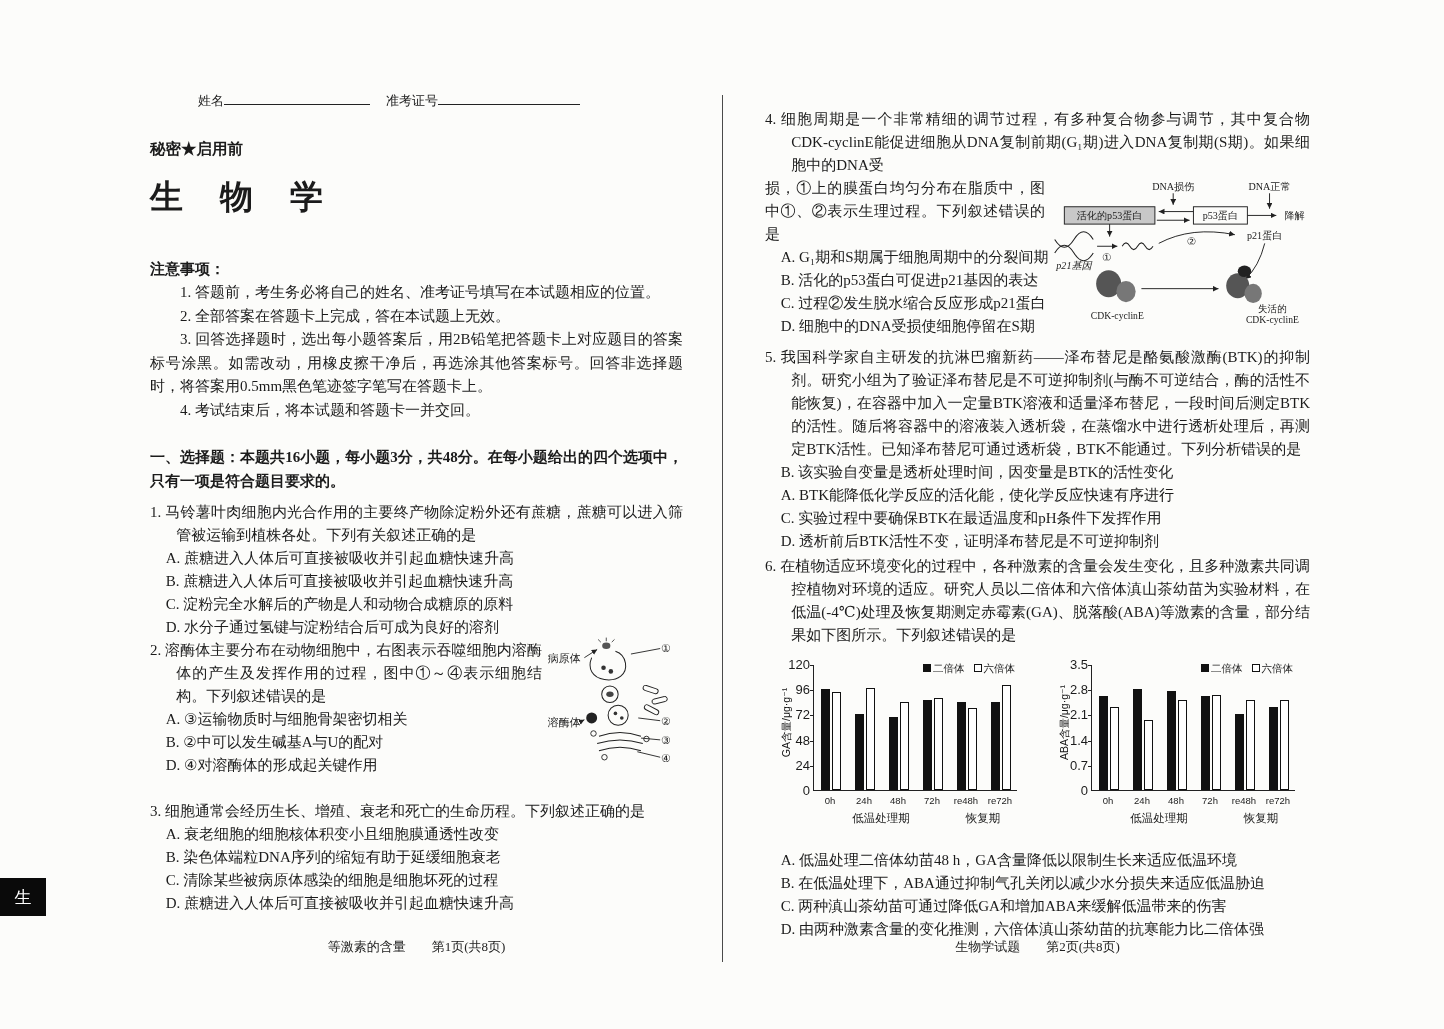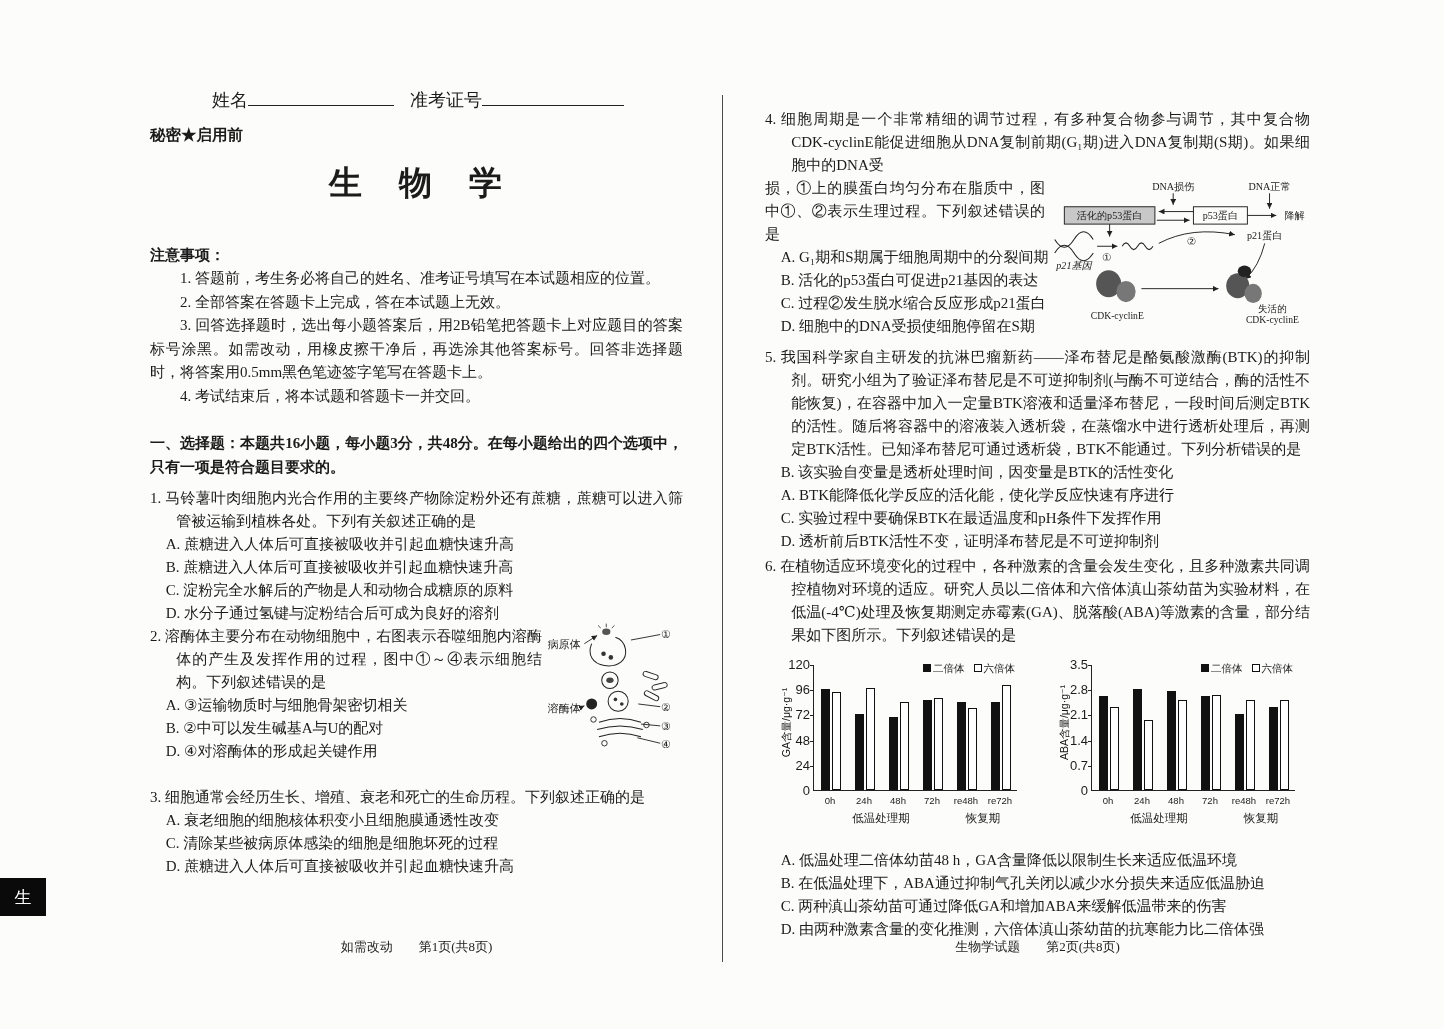--- a/index.html
+++ b/index.html
@@ -8,26 +8,26 @@
   #sheet { position:relative; width:1444px; height:1029px; background:#fcfcfa; overflow:hidden; }
 
   .divider { position:absolute; left:722px; top:95px; width:1px; height:867px; background:#4a4a4a; }
   .side-tab { position:absolute; left:0; top:878px; width:46px; height:38px; background:#0a0a0a; color:#fff;
               display:flex; align-items:center; justify-content:center; font-size:17px; }
 
   .page { position:absolute; font-size:15px; line-height:23px; text-align:justify; }
   .page.left  { left:150px; top:90px;  width:533px; }
   .page.right { left:765px; top:108px; width:545px; }
 
-  .name-row { margin-left:62px; font-size:18px; line-height:20px; white-space:nowrap; }
+  .name-row { margin-left:48px; font-size:13px; line-height:20px; white-space:nowrap; }
   .uline { display:inline-block; border-bottom:1.2px solid #222; height:15px; vertical-align:baseline; }
   .u1 { width:146px; margin-right:16px; } .u2 { width:142px; }
 
-  .secret { margin-top:13px; font-weight:bold; font-size:15.5px; line-height:23px; }
-  .title  { margin-top:16px; font-size:33px; font-weight:bold; text-align:center; line-height:42px; letter-spacing:2px; }
+  .secret { margin-top:26px; font-weight:bold; font-size:15.5px; line-height:23px; }
+  .title  { margin-top:16px; font-size:33px; font-weight:bold; line-height:42px; letter-spacing:2px; }
 
   .notes-head { margin-top:40px; font-weight:bold; line-height:23px; }
   .note { text-indent:2em; line-height:23.5px; }
 
   .section-head { margin-top:24px; font-weight:bold; line-height:23.5px; }
 
   .q { margin-top:0; }
   .q1 { margin-top:8px; }
   .stem { padding-left:1.75em; text-indent:-1.75em; line-height:23px; }
   .cont { line-height:23px; }
@@ -155,20 +155,21 @@
           <circle cx="52" cy="105" r="3" fill="none" stroke="#222"></circle>
           <circle cx="110" cy="111" r="3" fill="none" stroke="#222"></circle>
           <circle cx="64" cy="131" r="3" fill="none" stroke="#222"></circle>
         </svg>
       </div>
     </div>
 
     <div class="q">
       <p class="stem">3. 细胞通常会经历生长、增殖、衰老和死亡的生命历程。下列叙述正确的是</p>
       <p class="opt">A. 衰老细胞的细胞核体积变小且细胞膜通透性改变</p>
+      <p class="opt">B. 染色体端粒DNA序列的缩短有助于延缓细胞衰老</p>
       <p class="opt">C. 清除某些被病原体感染的细胞是细胞坏死的过程</p>
       <p class="opt">D. 蔗糖进入人体后可直接被吸收并引起血糖快速升高</p>
     </div>
   </section>
 
   <section class="page right">
     <div class="q">
       <p class="stem">4. 细胞周期是一个非常精细的调节过程，有多种复合物参与调节，其中复合物CDK-cyclinE能促进细胞从DNA复制前期(G₁期)进入DNA复制期(S期)。如果细胞中的DNA受</p>
       <div class="q4-row">
         <div class="q4-left">
@@ -336,15 +337,15 @@
         </div>
       </div>
 
       <p class="opt">A. 低温处理二倍体幼苗48 h，GA含量降低以限制生长来适应低温环境</p>
       <p class="opt">B. 在低温处理下，ABA通过抑制气孔关闭以减少水分损失来适应低温胁迫</p>
       <p class="opt">C. 两种滇山茶幼苗可通过降低GA和增加ABA来缓解低温带来的伤害</p>
       <p class="opt">D. 由两种激素含量的变化推测，六倍体滇山茶幼苗的抗寒能力比二倍体强</p>
     </div>
   </section>
 
-  <div class="footer f1">如需改动　　第1页(共8页)</div>
+  <div class="footer f1">等激素的含量　　第1页(共8页)</div>
   <div class="footer f2">生物学试题　　第2页(共8页)</div>
 </div>
 
 </body></html>

